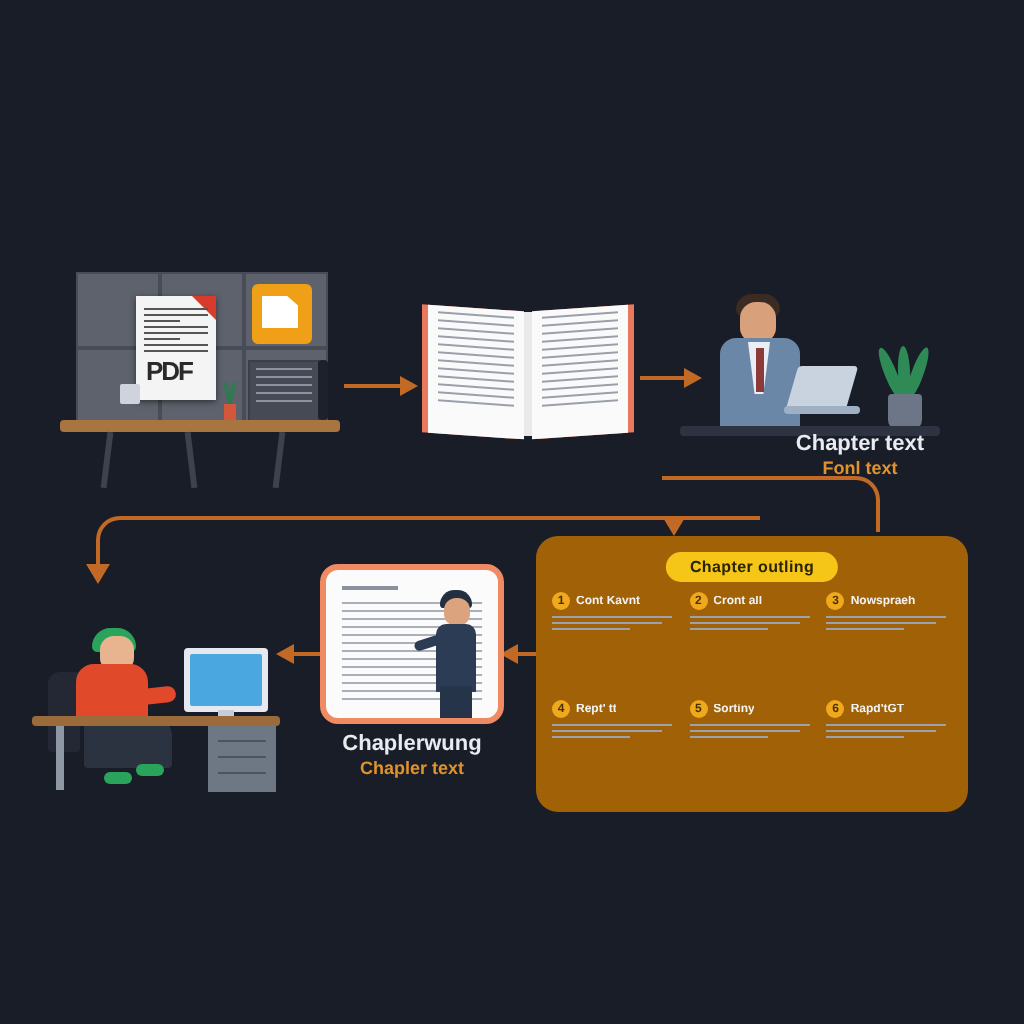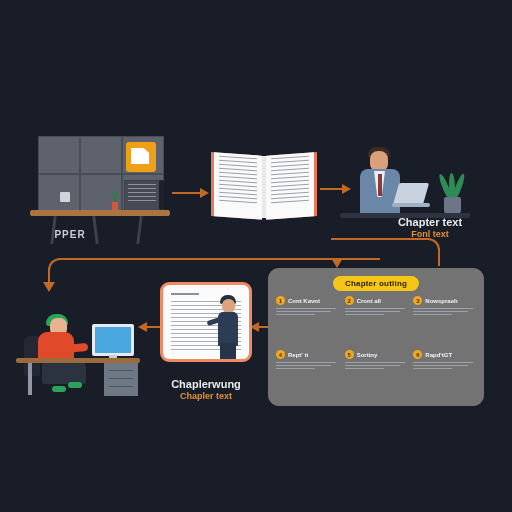--- a/index.html
+++ b/index.html
@@ -94,21 +94,21 @@
   .dc-lines i.t{width:40%;height:2px;background:#8a909c;margin-bottom:6px;}
   .p3{position:absolute;right:6px;top:10px;width:30px;height:66px;}
   .p3hair{position:absolute;left:7px;top:0;width:16px;height:9px;background:#24303f;border-radius:8px 8px 2px 2px;}
   .p3head{position:absolute;left:9px;top:4px;width:13px;height:14px;background:#dca47e;border-radius:6px;}
   .p3body{position:absolute;left:5px;top:17px;width:20px;height:34px;background:#2c3c54;border-radius:5px 5px 0 0;}
   .p3arm{position:absolute;left:-6px;top:24px;width:14px;height:5px;background:#2c3c54;border-radius:3px;transform:rotate(-18deg);}
   .p3legs{position:absolute;left:7px;top:48px;width:16px;height:18px;background:#26344a;}
 
   
   #node-outline{position:absolute;left:268px;top:268px;width:216px;height:138px;
-    background:#737373;border-radius:11px;box-sizing:border-box;padding:8px;}
+    background:#a16207;border-radius:11px;box-sizing:border-box;padding:8px;}
   .pill{position:absolute;left:50%;transform:translateX(-50%);top:8px;
     background:#f5c518;color:#2a2400;font-size:8px;font-weight:bold;
     padding:3px 12px;border-radius:9px;white-space:nowrap;letter-spacing:.2px;}
   .ogrid{position:absolute;left:8px;top:28px;right:8px;bottom:6px;
     display:grid;grid-template-columns:repeat(3,1fr);grid-template-rows:repeat(2,1fr);
     gap:4px 6px;}
   .ocell{position:relative;}
   .ohead{display:flex;align-items:center;gap:3px;}
   .obadge{width:9px;height:9px;border-radius:50%;background:#f0a81c;
     color:#4a3200;font-size:6px;font-weight:bold;display:flex;
@@ -159,33 +159,44 @@
     </div>
     <div class="folderIcon"></div>
     <div class="listPanel">
         <i></i>
         <i></i>
         <i></i>
         <i></i>
         <i></i>
       </div>
     <div class="penbar"></div>
+    <div class="docA">
+      <div class="docA-fold"></div>
+      <div class="docA-lines">
+        <i></i>
+          <i></i>
+          <i class="s"></i>
+          <i></i>
+          <i></i>
+          <i class="s"></i>
+          <i></i>
+          <i></i>
+      </div>
+      <div class="docA-big">PDF</div>
+    </div>
     <div class="cupA"></div>
     <div class="plantA">
       <div class="lv"></div>
         <div class="lv lv2"></div>
         <div class="pot"></div>
     </div>
     <div class="deskA"></div>
     <div class="legA" style="left:22px;transform:rotate(7deg);"></div>
     <div class="legA" style="left:64px;transform:rotate(-7deg);"></div>
     <div class="legA" style="left:108px;transform:rotate(7deg);"></div>
-  </div>
-  <div class="cap" style="left:10px;top:224px;width:120px;">
-    <span class="cap-small">PPER</span>
   </div>
 
   <div id="node-book">
     <div class="bookspread">
       <div class="bk l">
         <i></i>
           <i></i>
           <i></i>
           <i></i>
           <i></i>
@@ -334,21 +345,21 @@
         <i></i>
     </div>
     <div class="p3">
       <div class="p3hair"></div>
       <div class="p3head"></div>
       <div class="p3body"></div>
       <div class="p3arm"></div>
       <div class="p3legs"></div>
     </div>
   </div>
-  <div class="cap" style="left:146px;top:378px;width:120px;">
+  <div class="cap" style="left:146px;top:366px;width:120px;">
     <span class="l1">Chaplerwung</span>
     <span class="l2">Chapler text</span>
   </div>
 
   <div id="node-person2">
     <div class="chair"></div>
     <div class="p2hair"></div>
     <div class="p2head"></div>
     <div class="p2body"></div>
     <div class="p2arm"></div>

